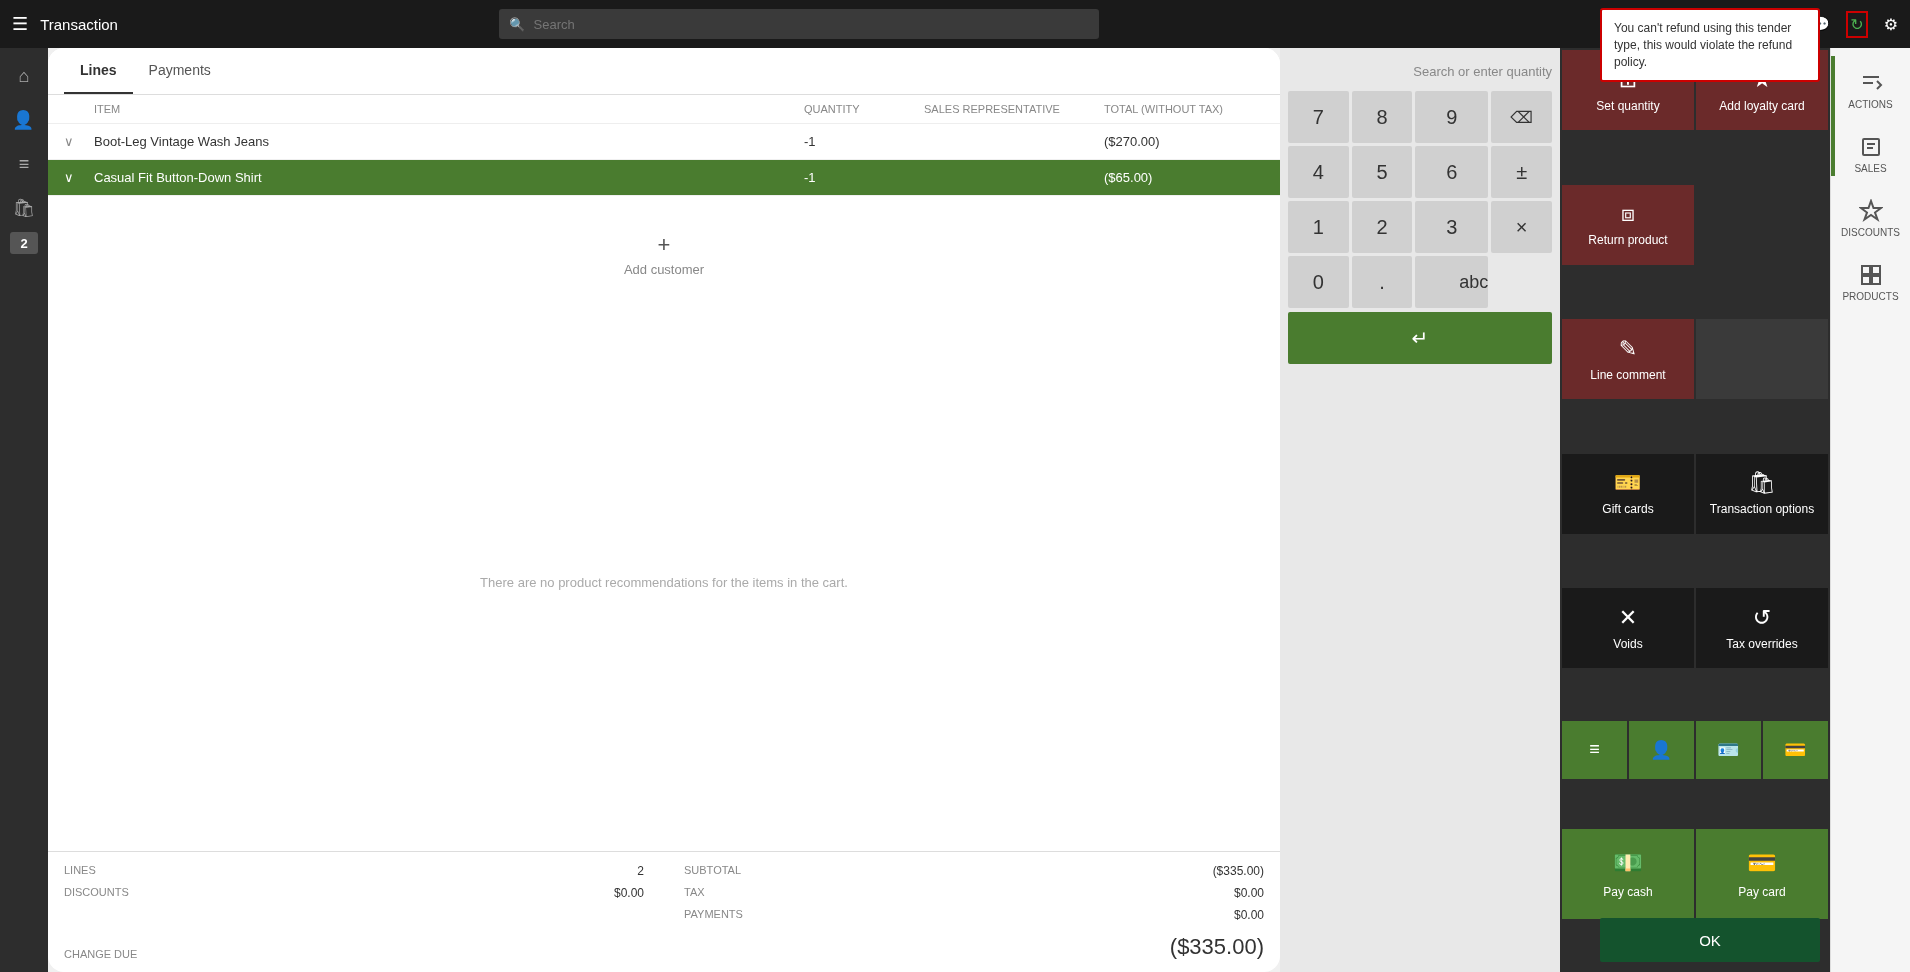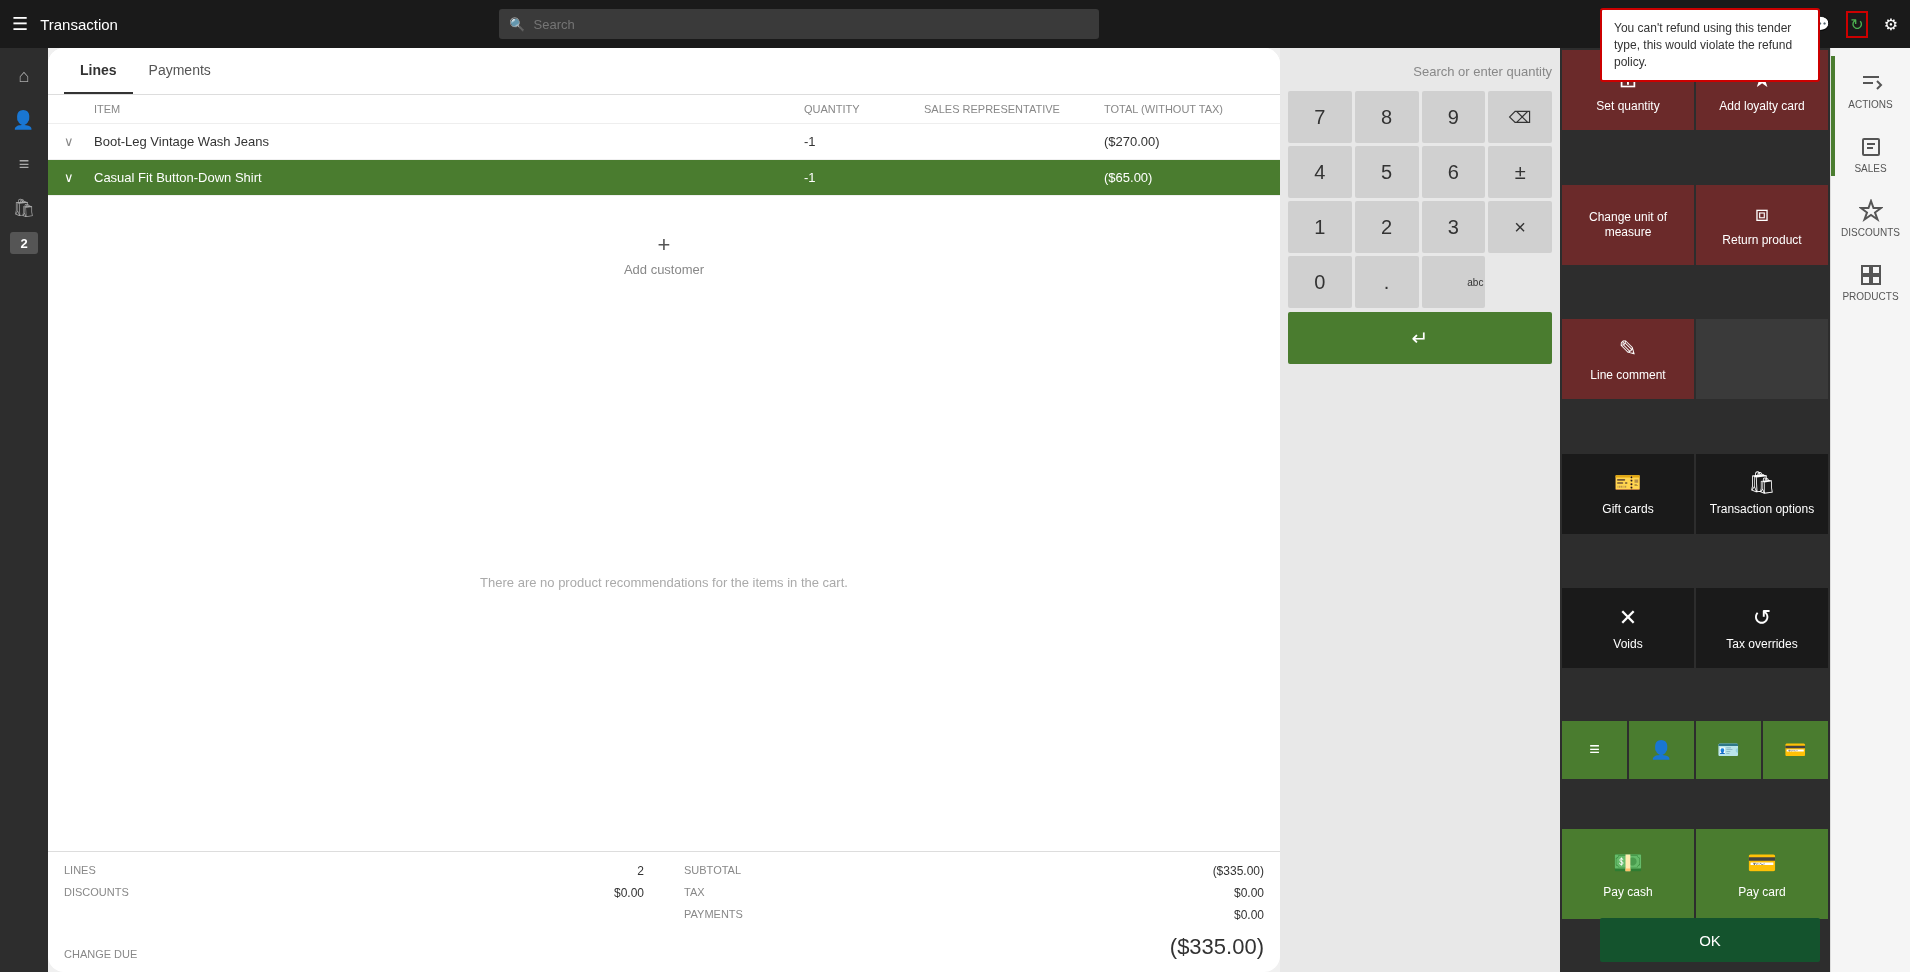--- a/index.html
+++ b/index.html
@@ -475,42 +475,39 @@
       <button class="numpad-key">6</button>
       <button class="numpad-key">±</button>
 
       <button class="numpad-key">1</button>
       <button class="numpad-key">2</button>
       <button class="numpad-key">3</button>
       <button class="numpad-key">×</button>
 
       <button class="numpad-key">0</button>
       <button class="numpad-key">.</button>
-      <button class="numpad-key" style="font-size:10px;padding-left:44px;">abc</button>
+      <button class="numpad-key" style="font-size:18px;padding-left:44px;">abc</button>
     </div>
     <button class="numpad-enter">↵</button>
   </div>
 
   <div class="action-panel">
 
     <div class="action-grid">
       <button class="action-btn">
         <span class="action-btn-icon">⊞</span>
         <span class="action-btn-label">Set quantity</span>
       </button>
       <button class="action-btn">
         <span class="action-btn-icon">★</span>
         <span class="action-btn-label">Add loyalty card</span>
       </button>
     </div>
 
     <div class="action-grid">
-      <button class="action-btn">
-        <span class="action-btn-label">Change unit of measure</span>
-      </button>
       <button class="action-btn">
         <span class="action-btn-icon">⧈</span>
         <span class="action-btn-label">Return product</span>
       </button>
     </div>
 
     <div class="action-grid">
       <button class="action-btn">
         <span class="action-btn-icon">✎</span>
         <span class="action-btn-label">Line comment</span>

